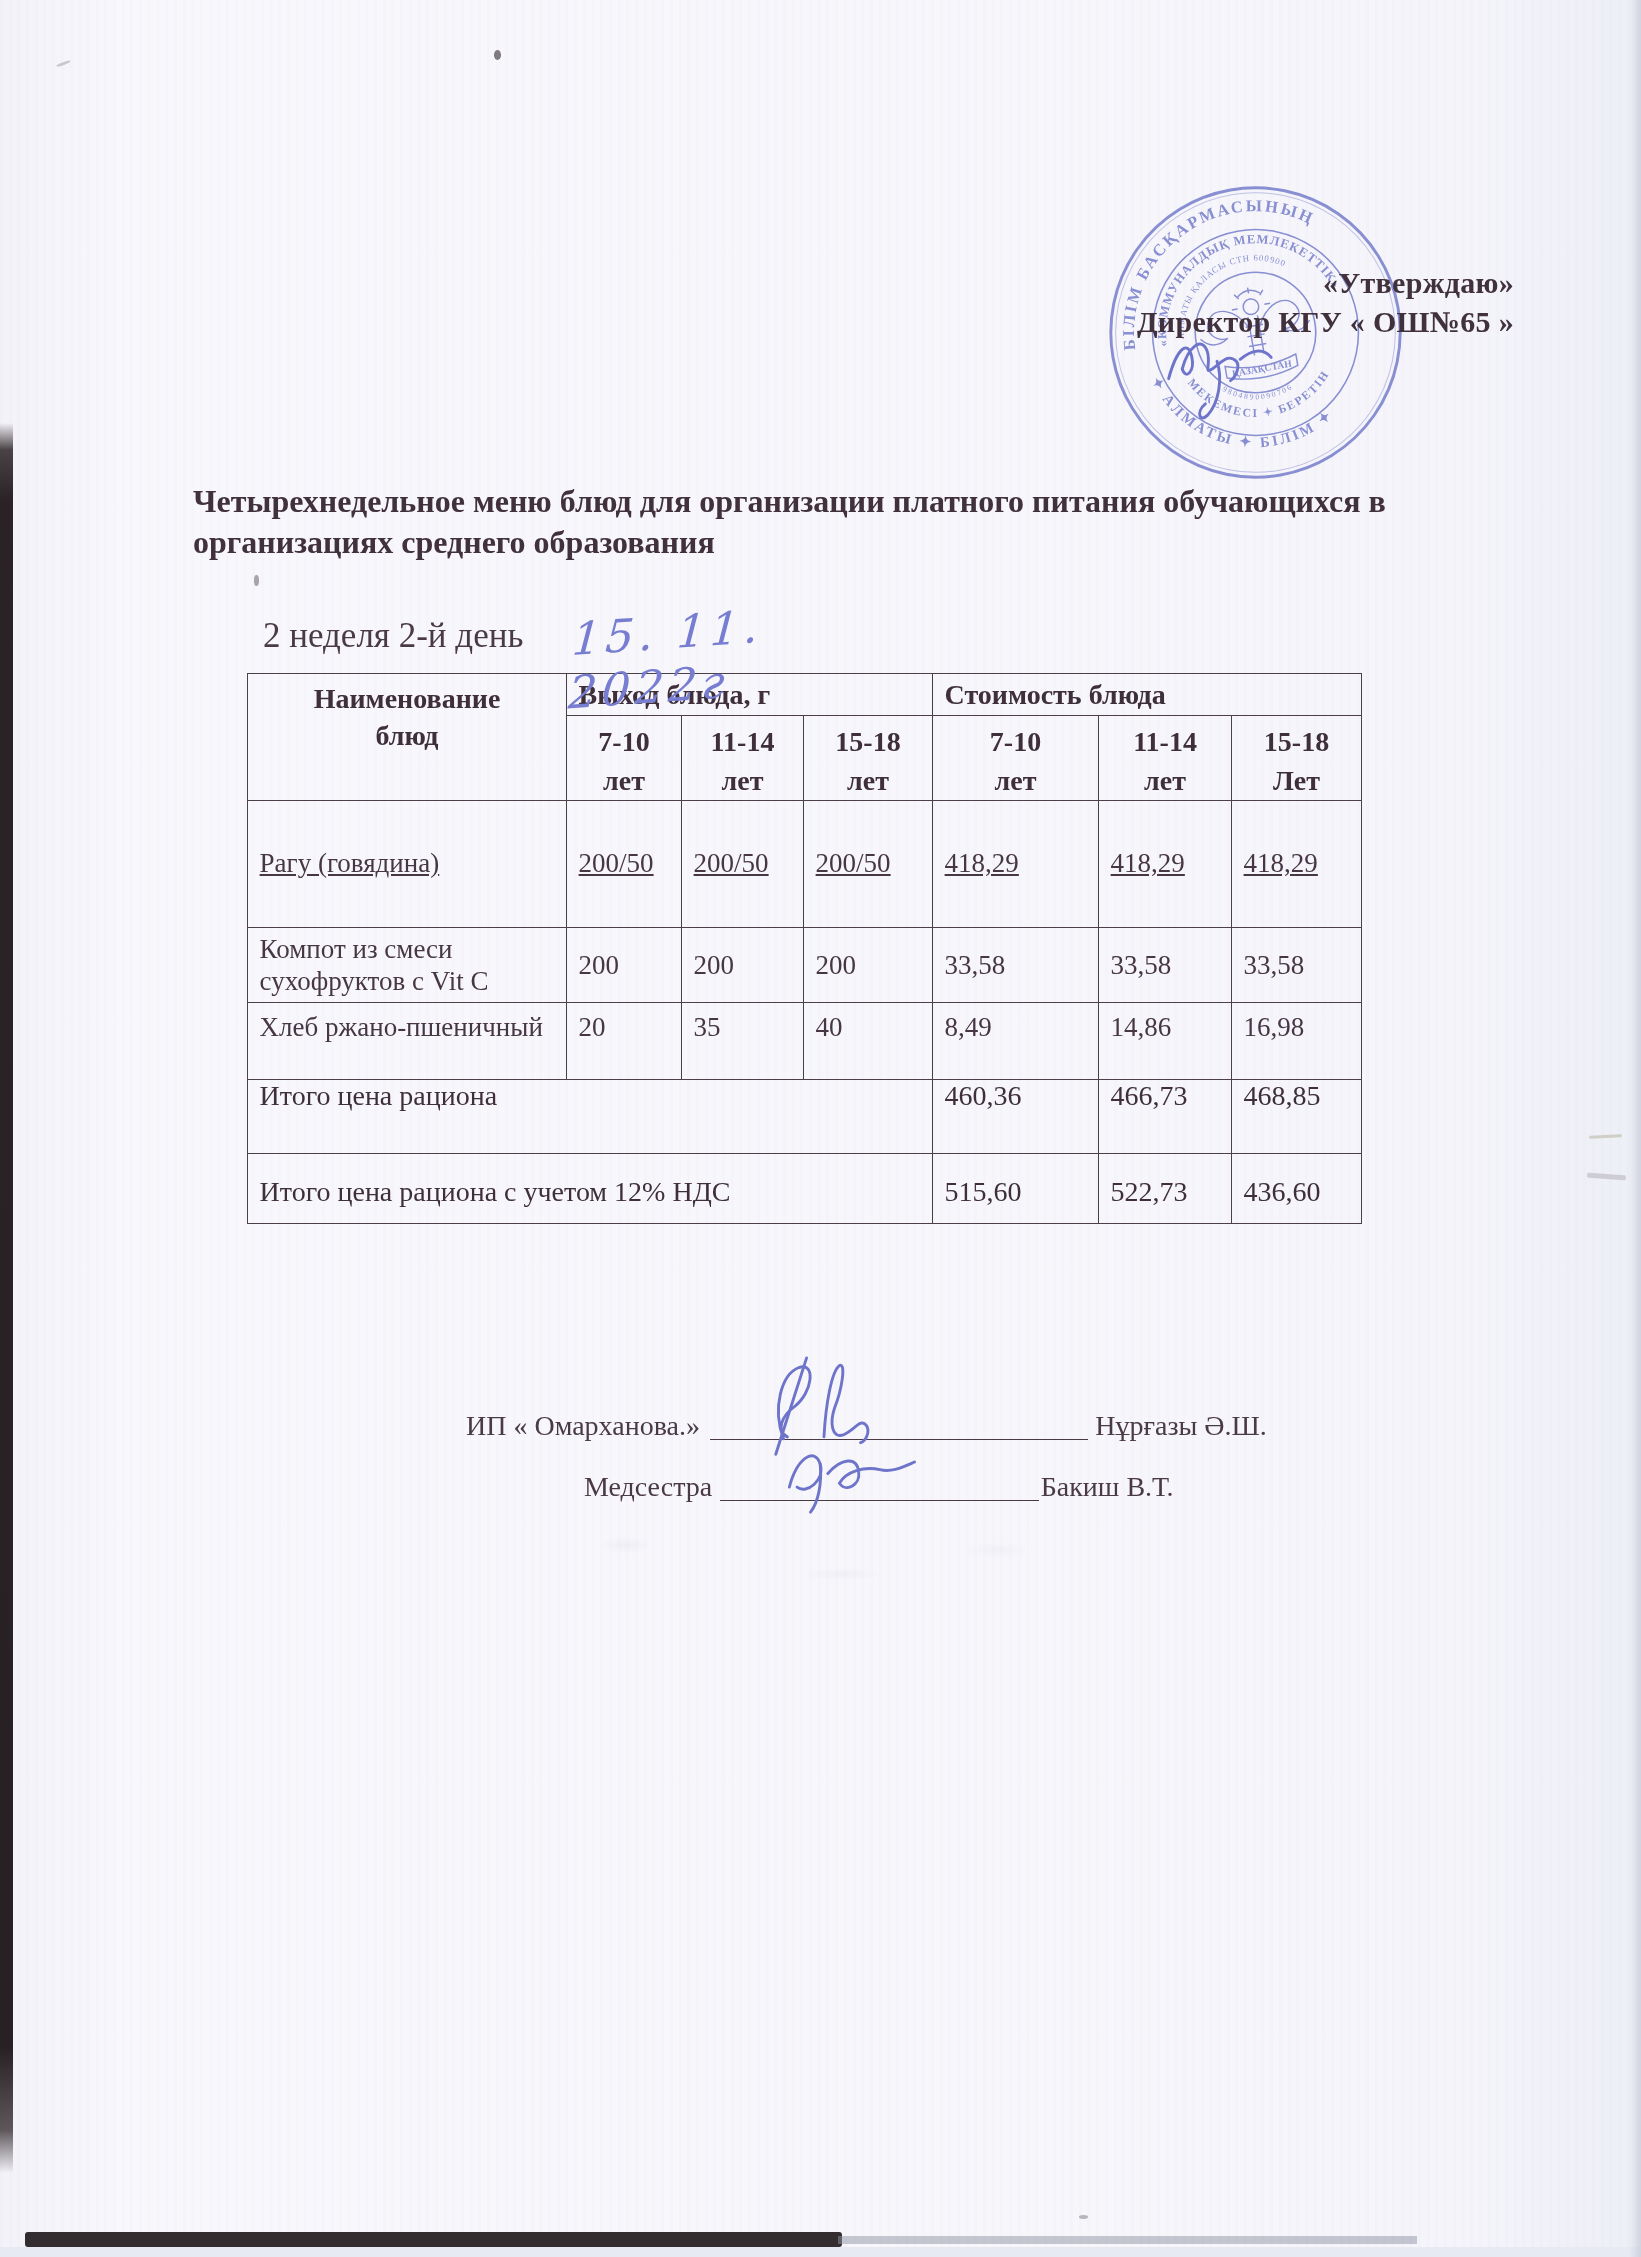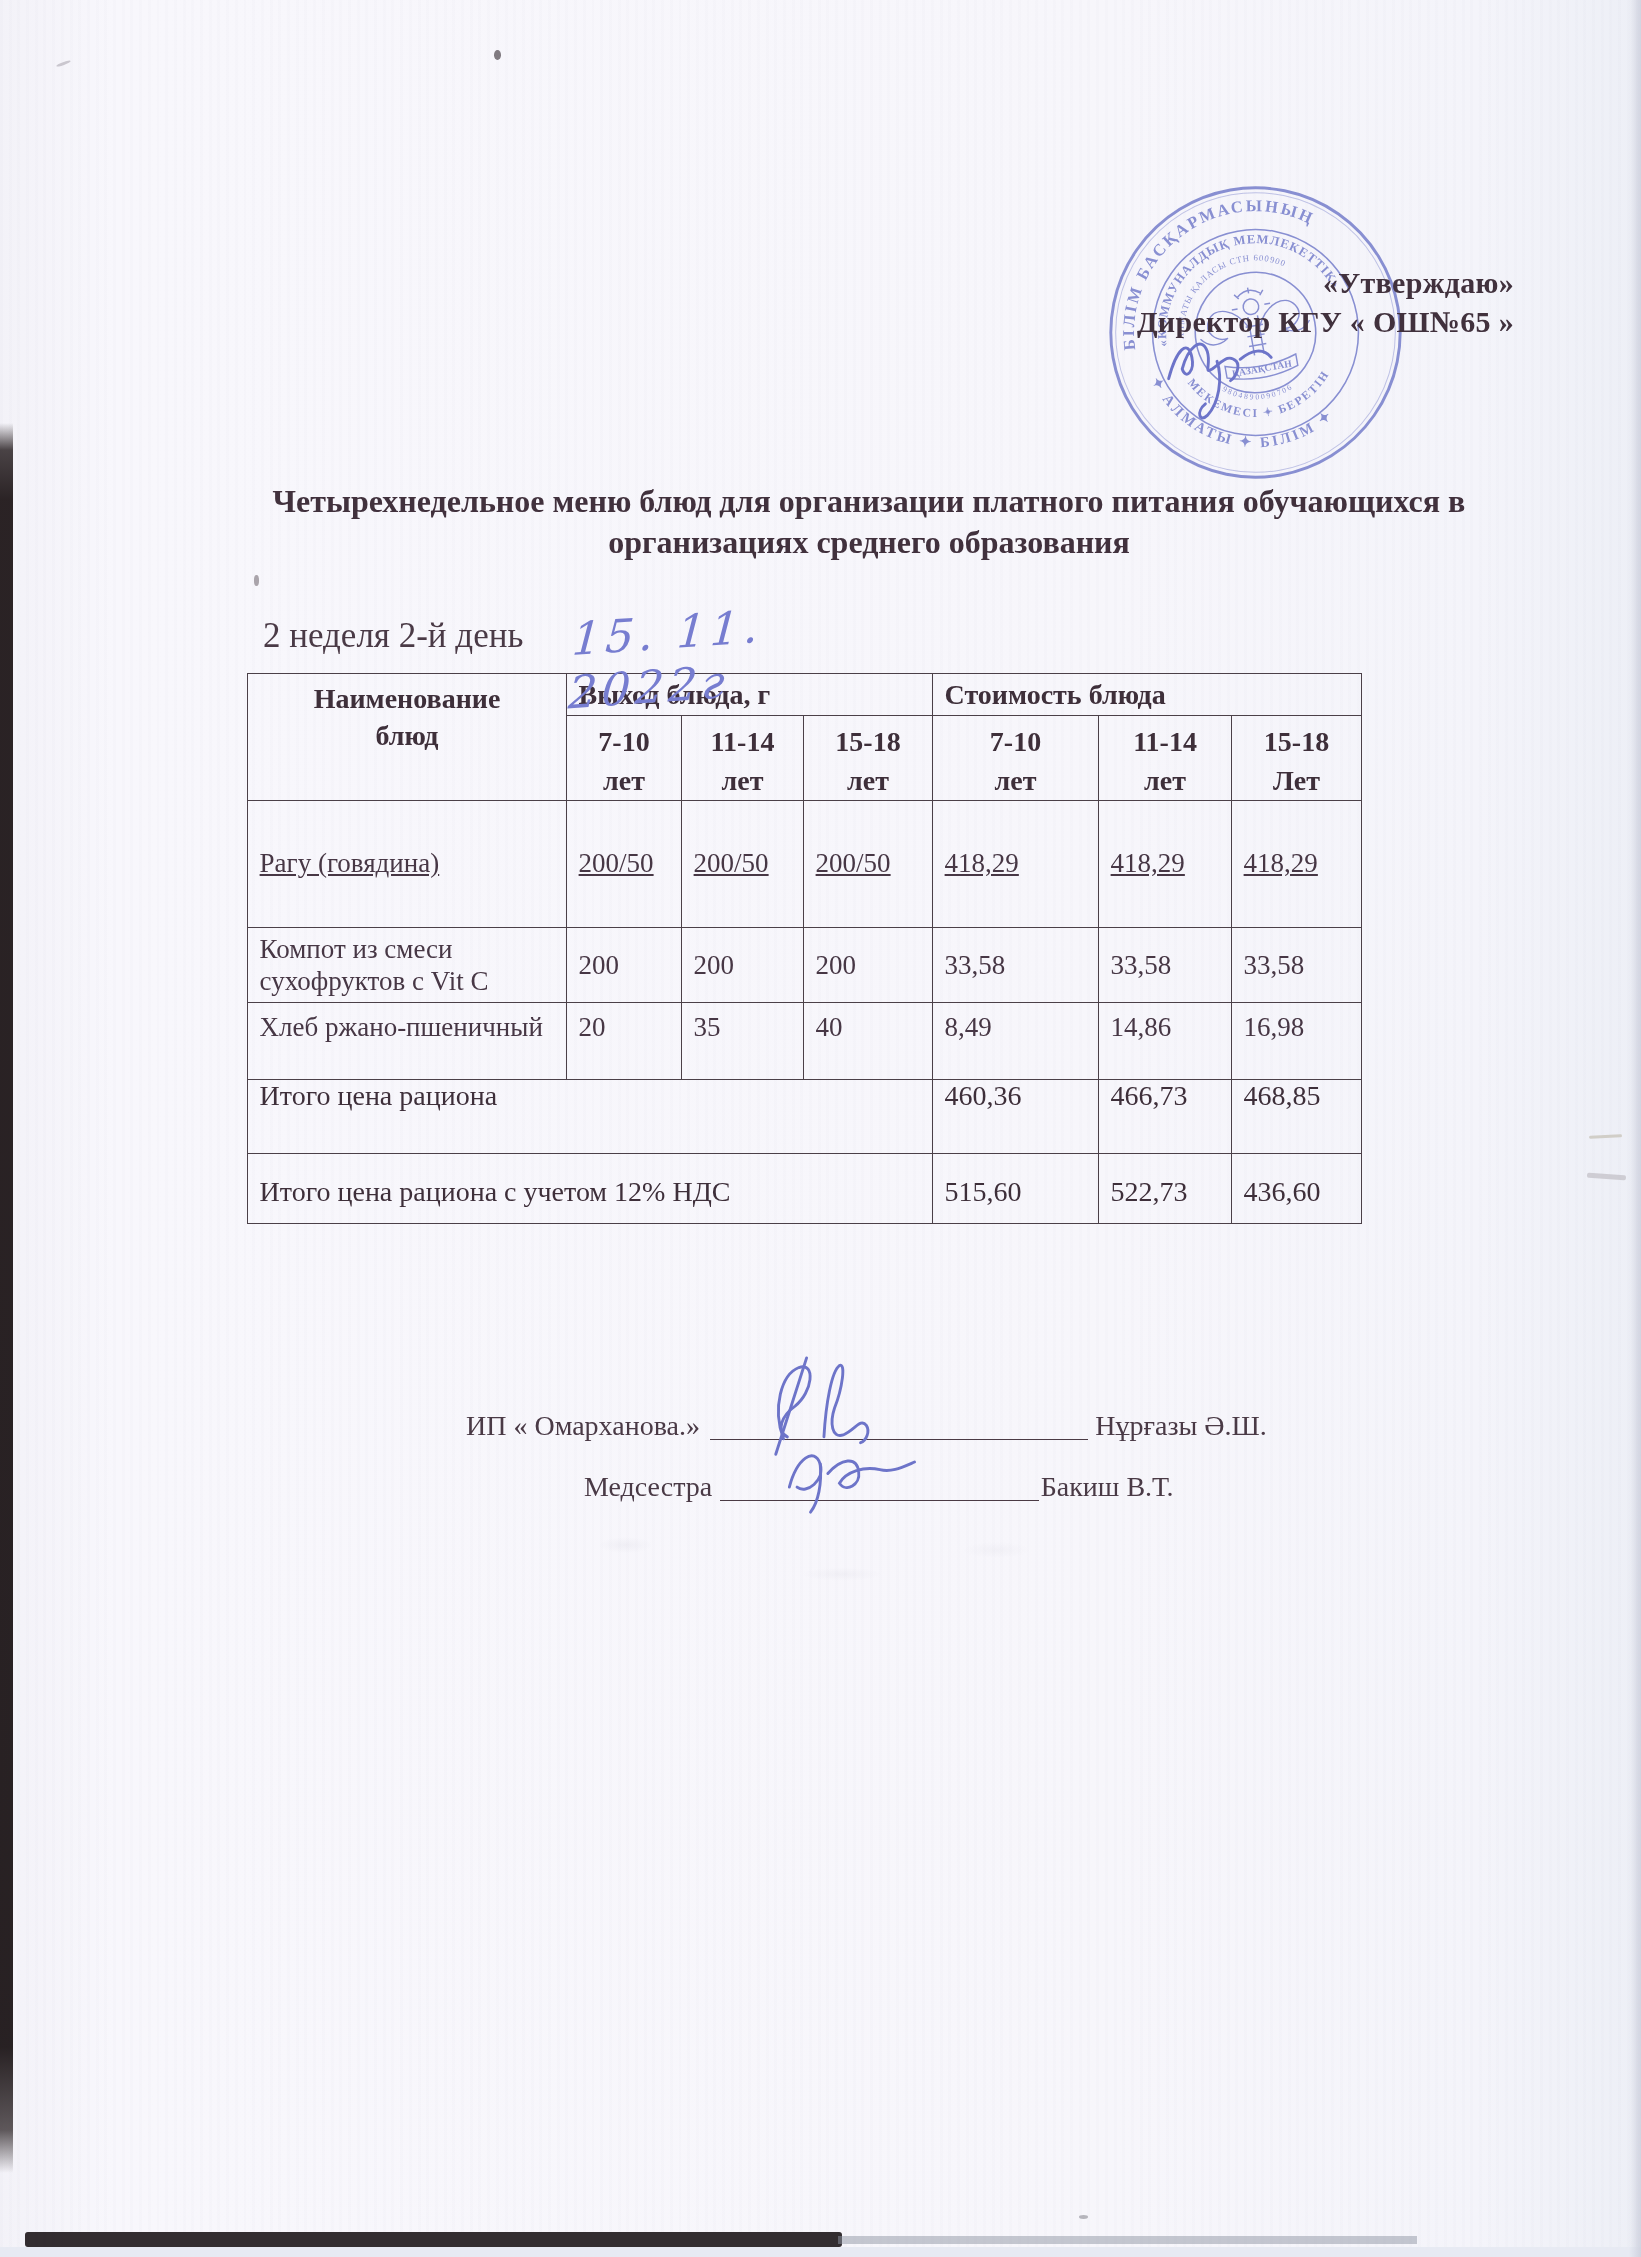--- a/index.html
+++ b/index.html
@@ -37,21 +37,21 @@
     opacity:.88;filter:blur(0.4px);}
   
   .approval{position:absolute;right:127px;top:263px;z-index:2;text-align:right;
     font-weight:bold;font-size:30px;line-height:39px;color:#41313d;letter-spacing:0.3px;}
   .approval .sig-row{margin-top:1.9px;}
   .sig-blank{display:inline-block;width:162px;border-bottom:2.4px solid #4a3a44;height:29px;
     margin-right:9.7px;}
   .hand-sig{position:absolute;z-index:3;}
   
   .doc-title{position:absolute;left:193px;top:481px;width:1352px;z-index:2;
-    text-align:center;font-weight:bold;font-size:32px;line-height:41px;color:#41313d;}
+    text-align:left;font-weight:bold;font-size:32px;line-height:41px;color:#41313d;}
   .week-day{position:absolute;left:263px;top:616px;font-size:35px;color:#4a3a46;z-index:2;}
   .hand-date{position:absolute;left:570px;top:601px;width:348px;z-index:3;
     font-family:"DejaVu Serif","Liberation Serif",serif;font-style:italic;
     font-size:45px;color:#777dd0;letter-spacing:4.8px;
     transform:rotate(-4deg) skewX(-8deg);}
   
   table.doc-table{position:absolute;left:247px;top:673px;width:1114px;z-index:2;
     border-collapse:collapse;table-layout:fixed;
     font-size:27px;color:#473745;}
   .doc-table td,.doc-table th{border:1.9px solid #4b4048;padding:0 0 0 11.6px;

